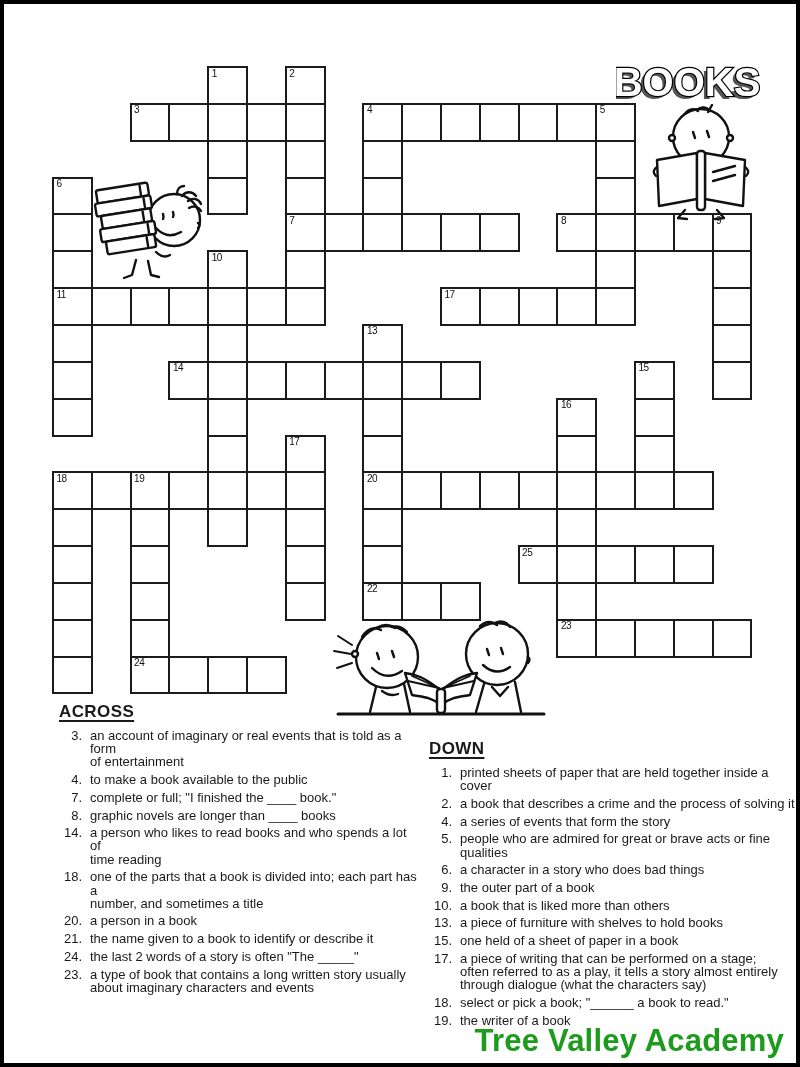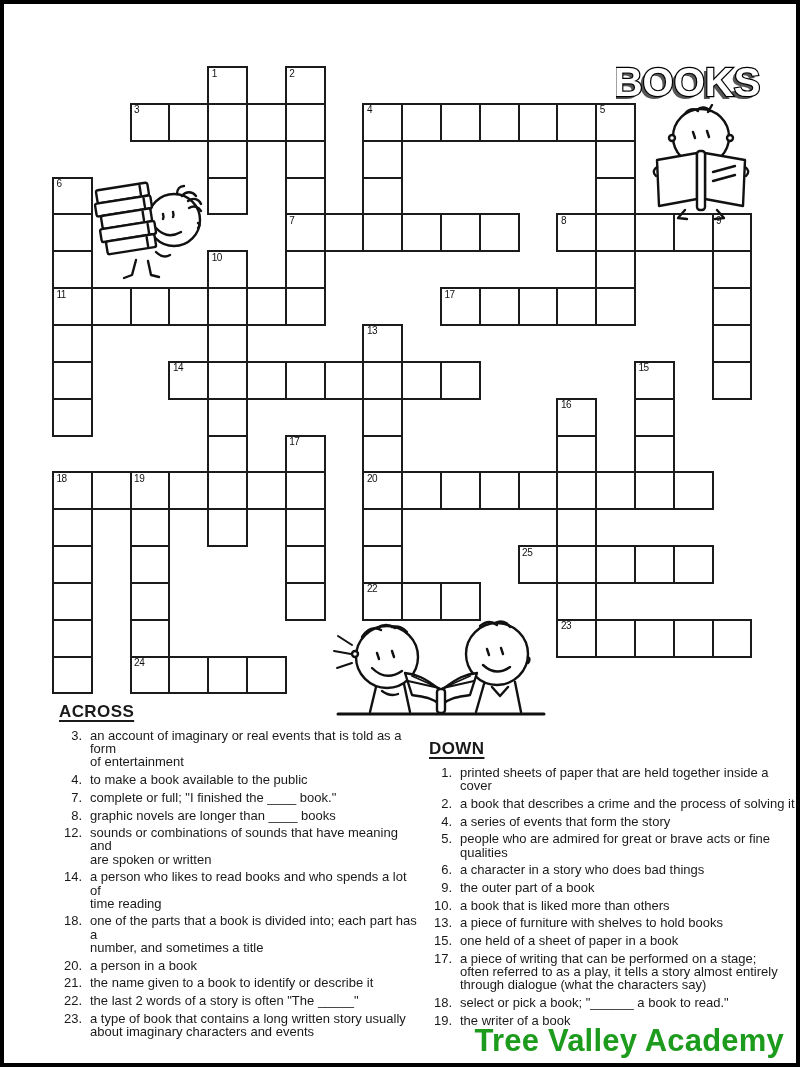--- a/index.html
+++ b/index.html
@@ -315,44 +315,39 @@
         </div>
         <div class="clue">
           <span class="num">7.</span>
           <div class="txt">complete or full; "I finished the ____ book."</div>
         </div>
         <div class="clue">
           <span class="num">8.</span>
           <div class="txt">graphic novels are longer than ____ books</div>
         </div>
         <div class="clue">
-          <span class="num">12.</span>
-          <div class="txt">sounds or combinations of sounds that have meaning and
-are spoken or written</div>
-        </div>
-        <div class="clue">
           <span class="num">14.</span>
           <div class="txt">a person who likes to read books and who spends a lot of
 time reading</div>
         </div>
         <div class="clue">
           <span class="num">18.</span>
           <div class="txt">one of the parts that a book is divided into; each part has a
 number, and sometimes a title</div>
         </div>
         <div class="clue">
           <span class="num">20.</span>
           <div class="txt">a person in a book</div>
         </div>
         <div class="clue">
           <span class="num">21.</span>
           <div class="txt">the name given to a book to identify or describe it</div>
         </div>
         <div class="clue">
-          <span class="num">22.</span>
+          <span class="num">24.</span>
           <div class="txt">the last 2 words of a story is often "The _____"</div>
         </div>
         <div class="clue">
           <span class="num">23.</span>
           <div class="txt">a type of book that contains a long written story usually
 about imaginary characters and events</div>
         </div>
       </div>
   </div>
 

